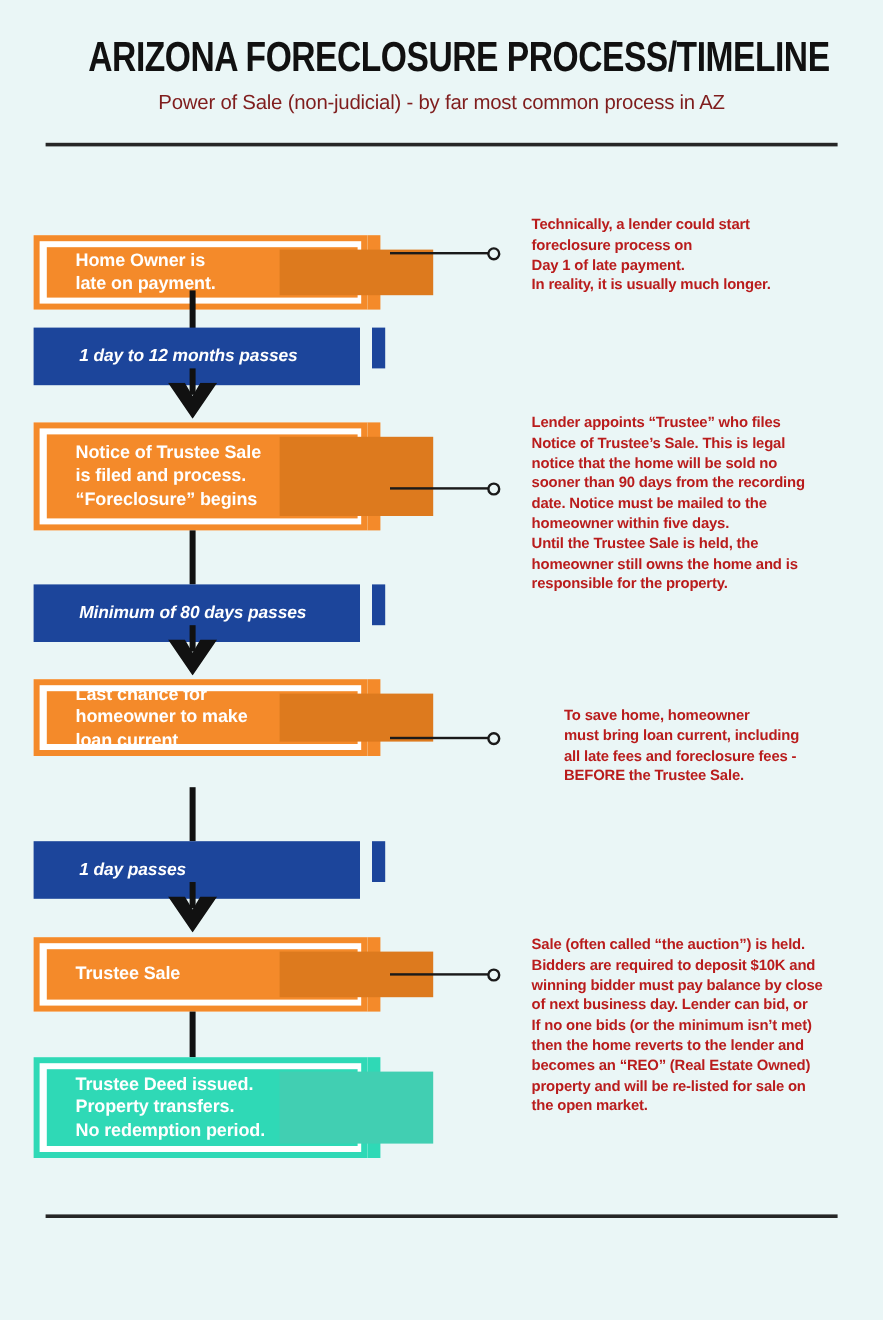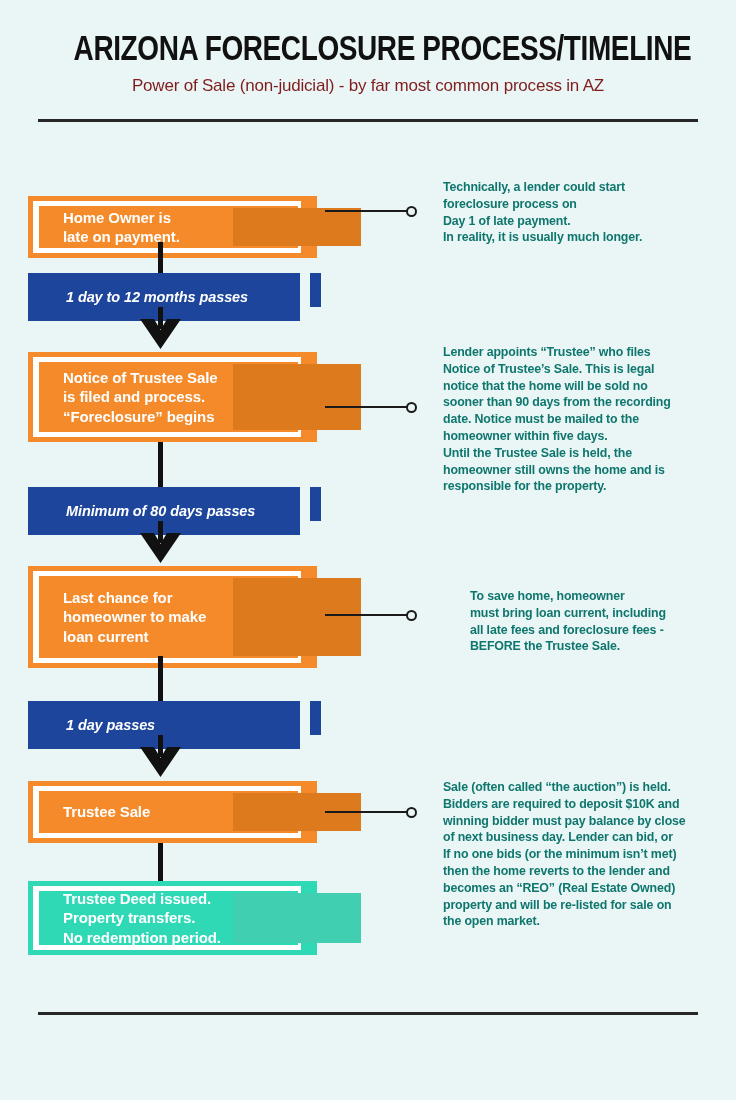--- a/index.html
+++ b/index.html
@@ -147,21 +147,21 @@
     border: 2px solid #1a1a1a;
     border-radius: 50%;
     background: #eaf6f6;
   }
   .callout {
     position: absolute;
     left: 443px;
     width: 272px;
     font-size: 12.4px;
     font-weight: 700;
-    color: #0f766e;
+    color: #b91c1c;
     line-height: 1.355;
     letter-spacing: -0.15px;
     white-space: pre-line;
   }
 
   
   #footer-rule {
     position: absolute;
     left: 38px;
     top: 1012px;
@@ -237,21 +237,21 @@
   <div class="durbar" style="top:487px;">
     <div class="label">Minimum of 80 days passes</div>
   </div>
   <div class="durtab" style="top:487px;"></div>
 
   <div class="stem" style="top:521px;height:22px;"></div>
   <svg class="arrowhead" style="top:533px;" viewBox="0 0 41 30">
     <path d="M0,0 L14,0 L20.5,11 L27,0 L41,0 L20.5,30 Z" fill="#111111"></path>
   </svg>
 
-  <div class="stepbox" style="top:566px;height:102px;padding-left:16px;--c:#f48a2a;--cd:#dd7a1e;">
+  <div class="stepbox" style="top:566px;height:64px;padding-left:16px;--c:#f48a2a;--cd:#dd7a1e;">
     <div class="tab"></div>
     <div class="frame"></div>
     <div class="fill">
       <div class="label">Last chance for
 homeowner to make
 loan current</div>
     </div>
     <div class="slab"></div>
   </div>
   <div class="leader" style="top:614px;width:82px;"></div>
@@ -288,21 +288,21 @@
 winning bidder must pay balance by close
 of next business day. Lender can bid, or
 If no one bids (or the minimum isn’t met)
 then the home reverts to the lender and
 becomes an “REO” (Real Estate Owned)
 property and will be re-listed for sale on
 the open market.</div>
 
   <div class="stem" style="top:843px;height:44px;"></div>
 
-  <div class="stepbox" style="top:881px;height:74px;--c:#2fd9b6;--cd:#41cfb2;">
+  <div class="stepbox" style="top:881px;height:84px;--c:#2fd9b6;--cd:#41cfb2;">
     <div class="tab"></div>
     <div class="frame"></div>
     <div class="fill">
       <div class="label">Trustee Deed issued.
 Property transfers.
 No redemption period.</div>
     </div>
     <div class="slab"></div>
   </div>
 

